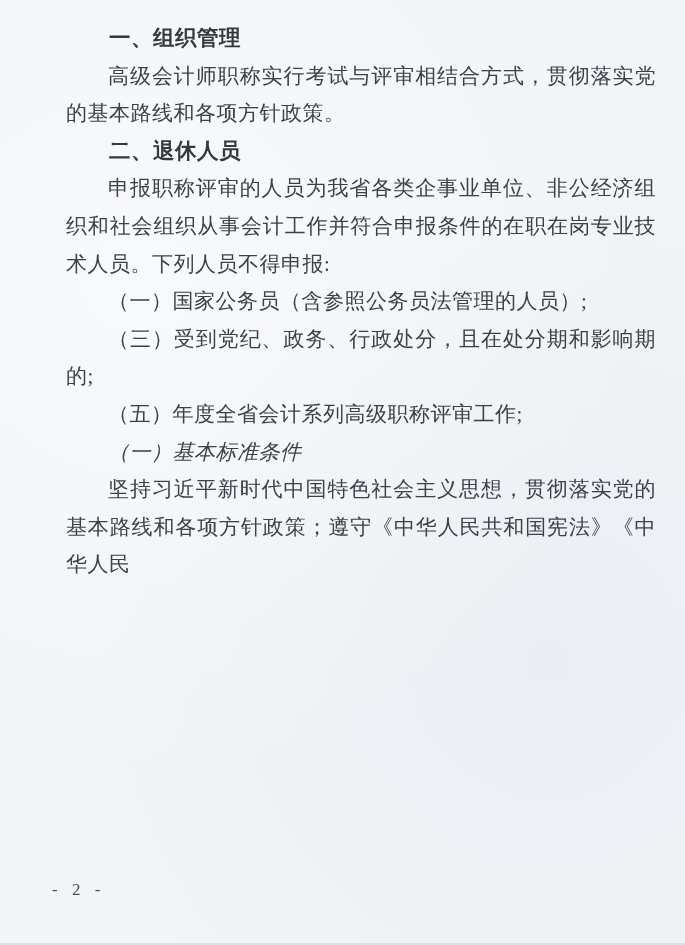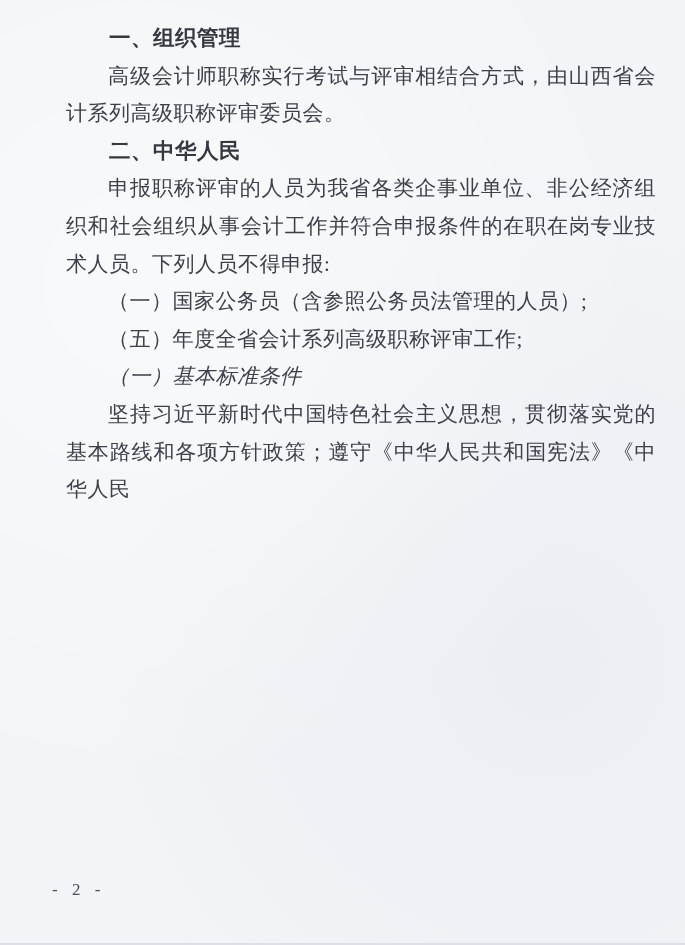--- a/index.html
+++ b/index.html
@@ -65,22 +65,23 @@
     color: #4c4f57;
     font-family: "Liberation Serif", "DejaVu Serif", serif;
   }
 </style>
 </head>
 <body>
 
 <div class="scan-page">
   <div class="doc-body" id="doc-body">
       <div class="line-block section-heading">一、组织管理</div>
-      <div class="line-block paragraph">高级会计师职称实行考试与评审相结合方式，由山西省会计系列高级职称评审委员会。</div>
-      <div class="line-block section-heading">二、中华人民</div>
+      <div class="line-block paragraph">高级会计师职称实行考试与评审相结合方式，贯彻落实党的基本路线和各项方针政策。</div>
+      <div class="line-block section-heading">二、退休人员</div>
       <div class="line-block paragraph">申报职称评审的人员为我省各类企事业单位、非公经济组织和社会组织从事会计工作并符合申报条件的在职在岗专业技术人员。下列人员不得申报:</div>
       <div class="line-block paragraph">（一）国家公务员（含参照公务员法管理的人员）;</div>
+      <div class="line-block paragraph">（三）受到党纪、政务、行政处分，且在处分期和影响期的;</div>
       <div class="line-block paragraph">（五）年度全省会计系列高级职称评审工作;</div>
       <div class="line-block subsection-heading">（一）基本标准条件</div>
       <div class="line-block paragraph">坚持习近平新时代中国特色社会主义思想，贯彻落实党的基本路线和各项方针政策；遵守《中华人民共和国宪法》《中华人民</div>
     </div>
   <div class="page-number">- 2 -</div>
 </div>
 
 </body></html>

